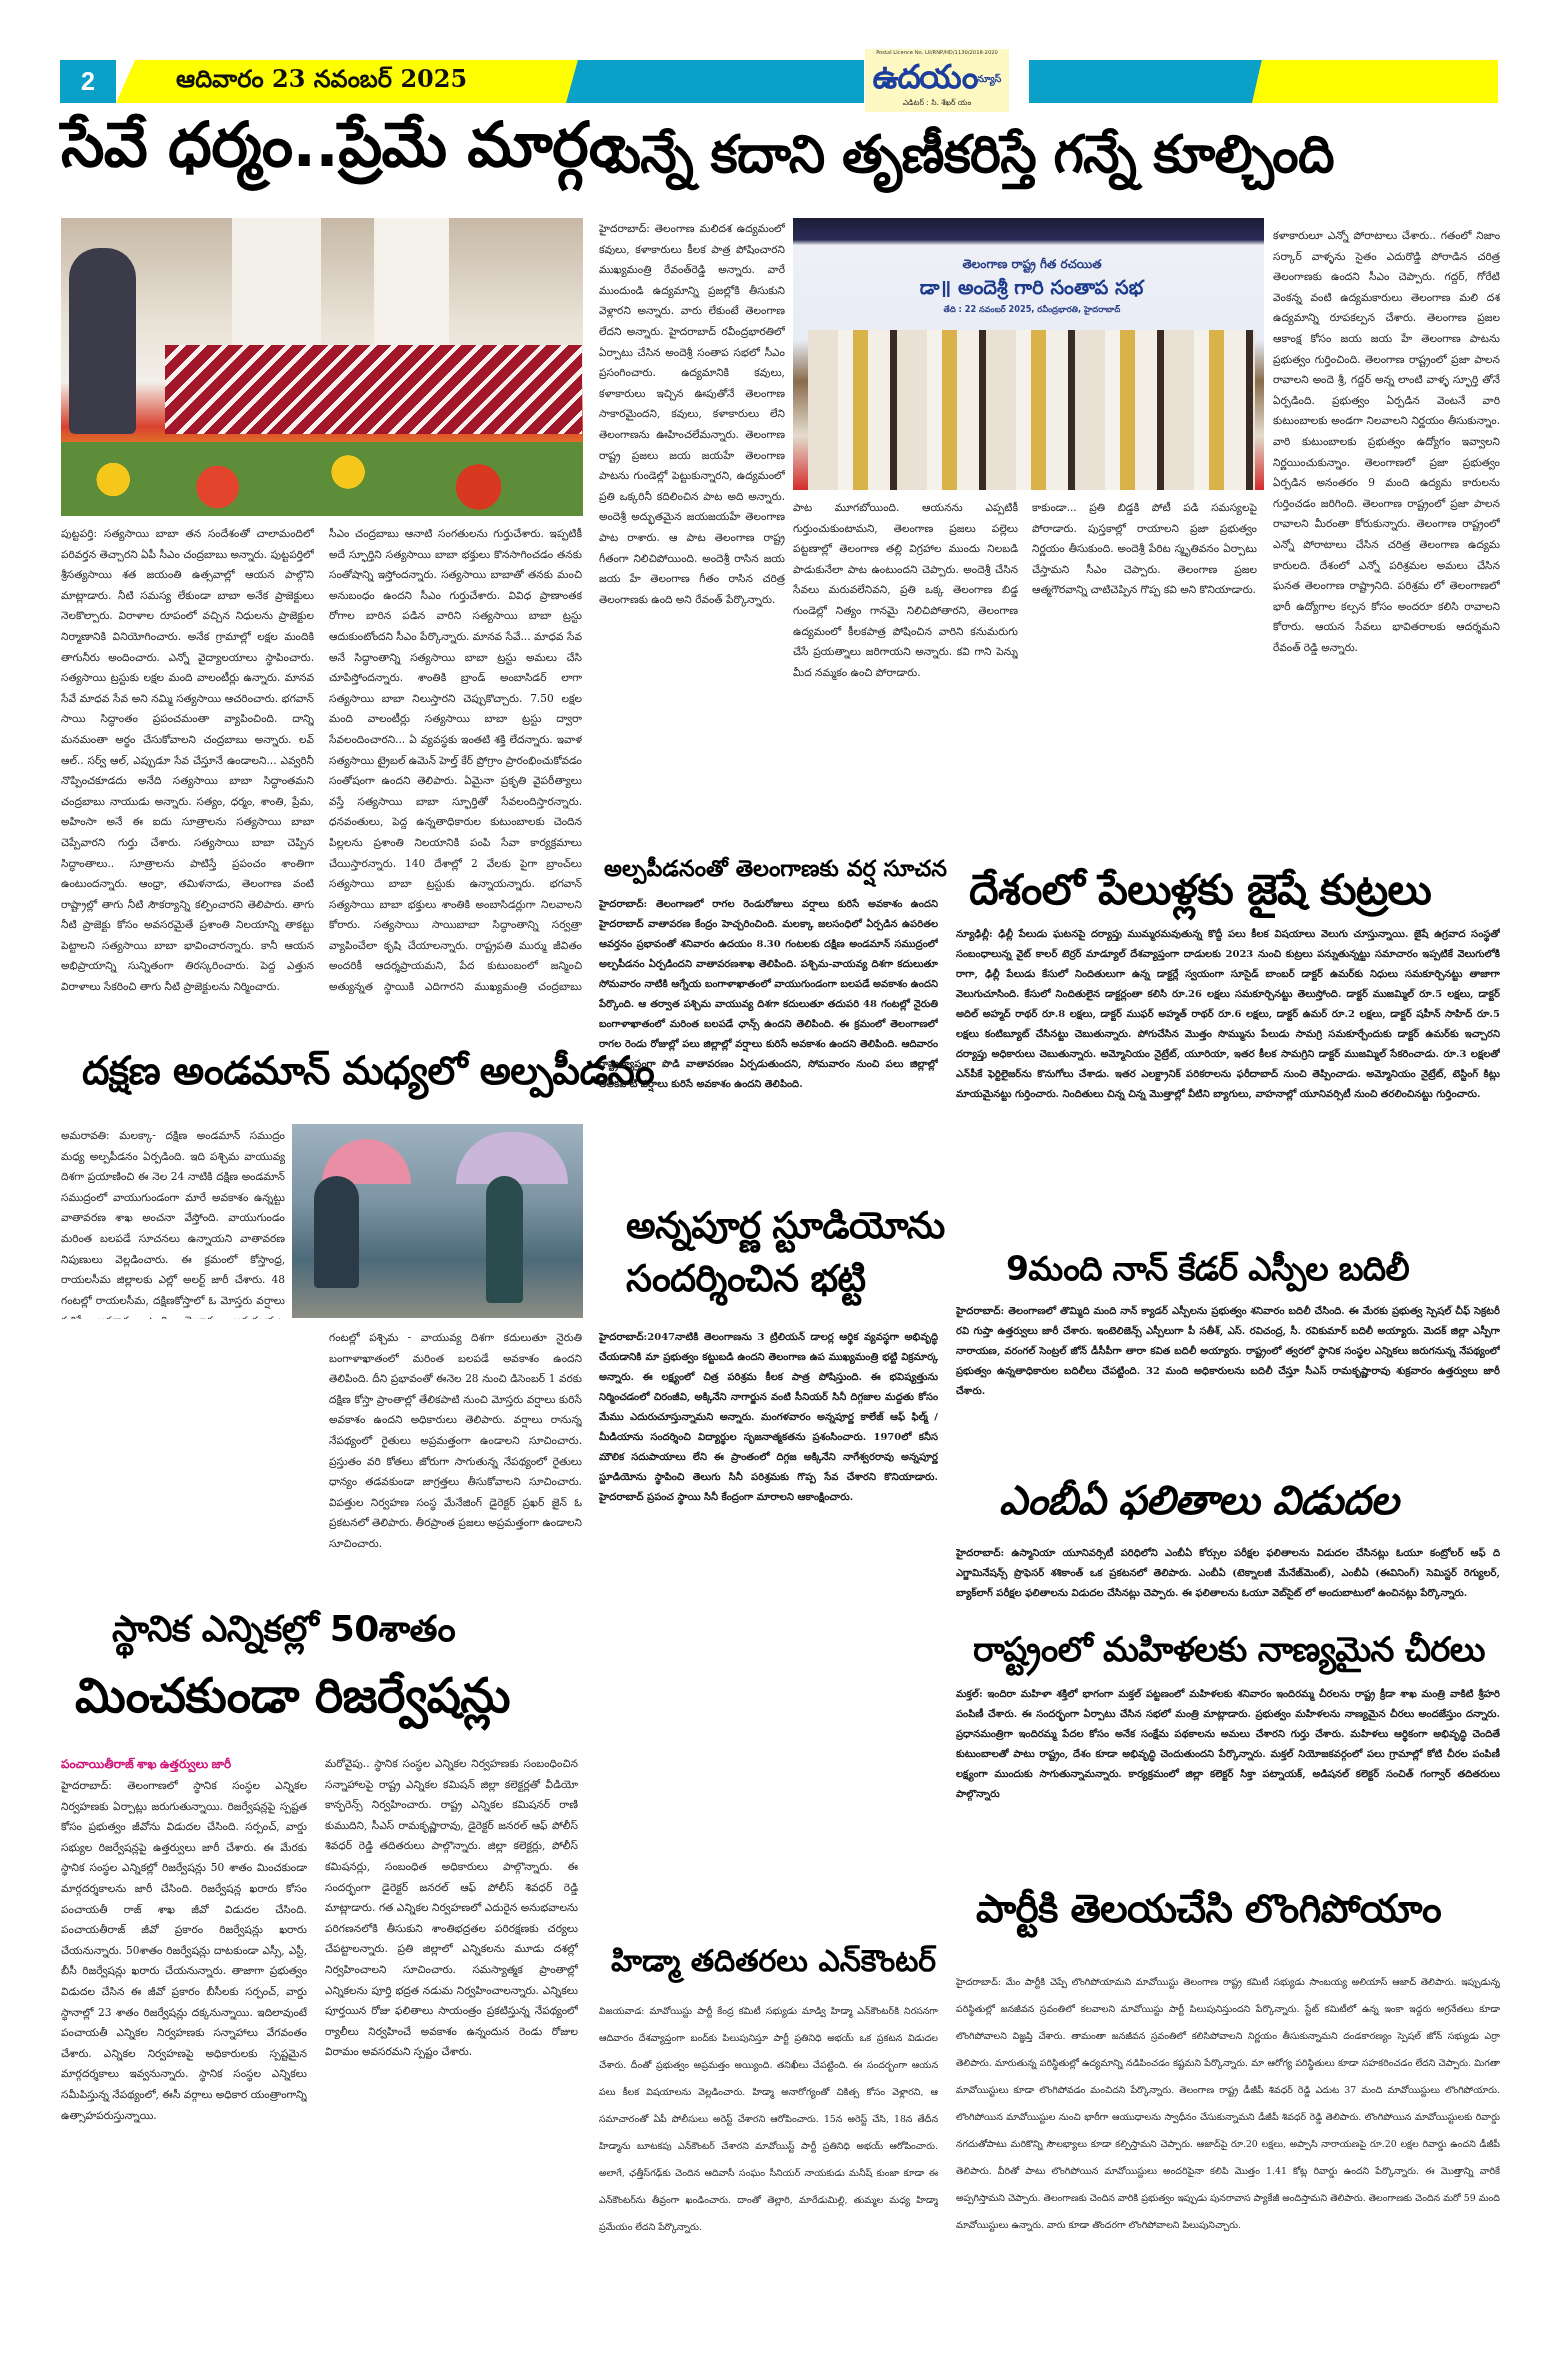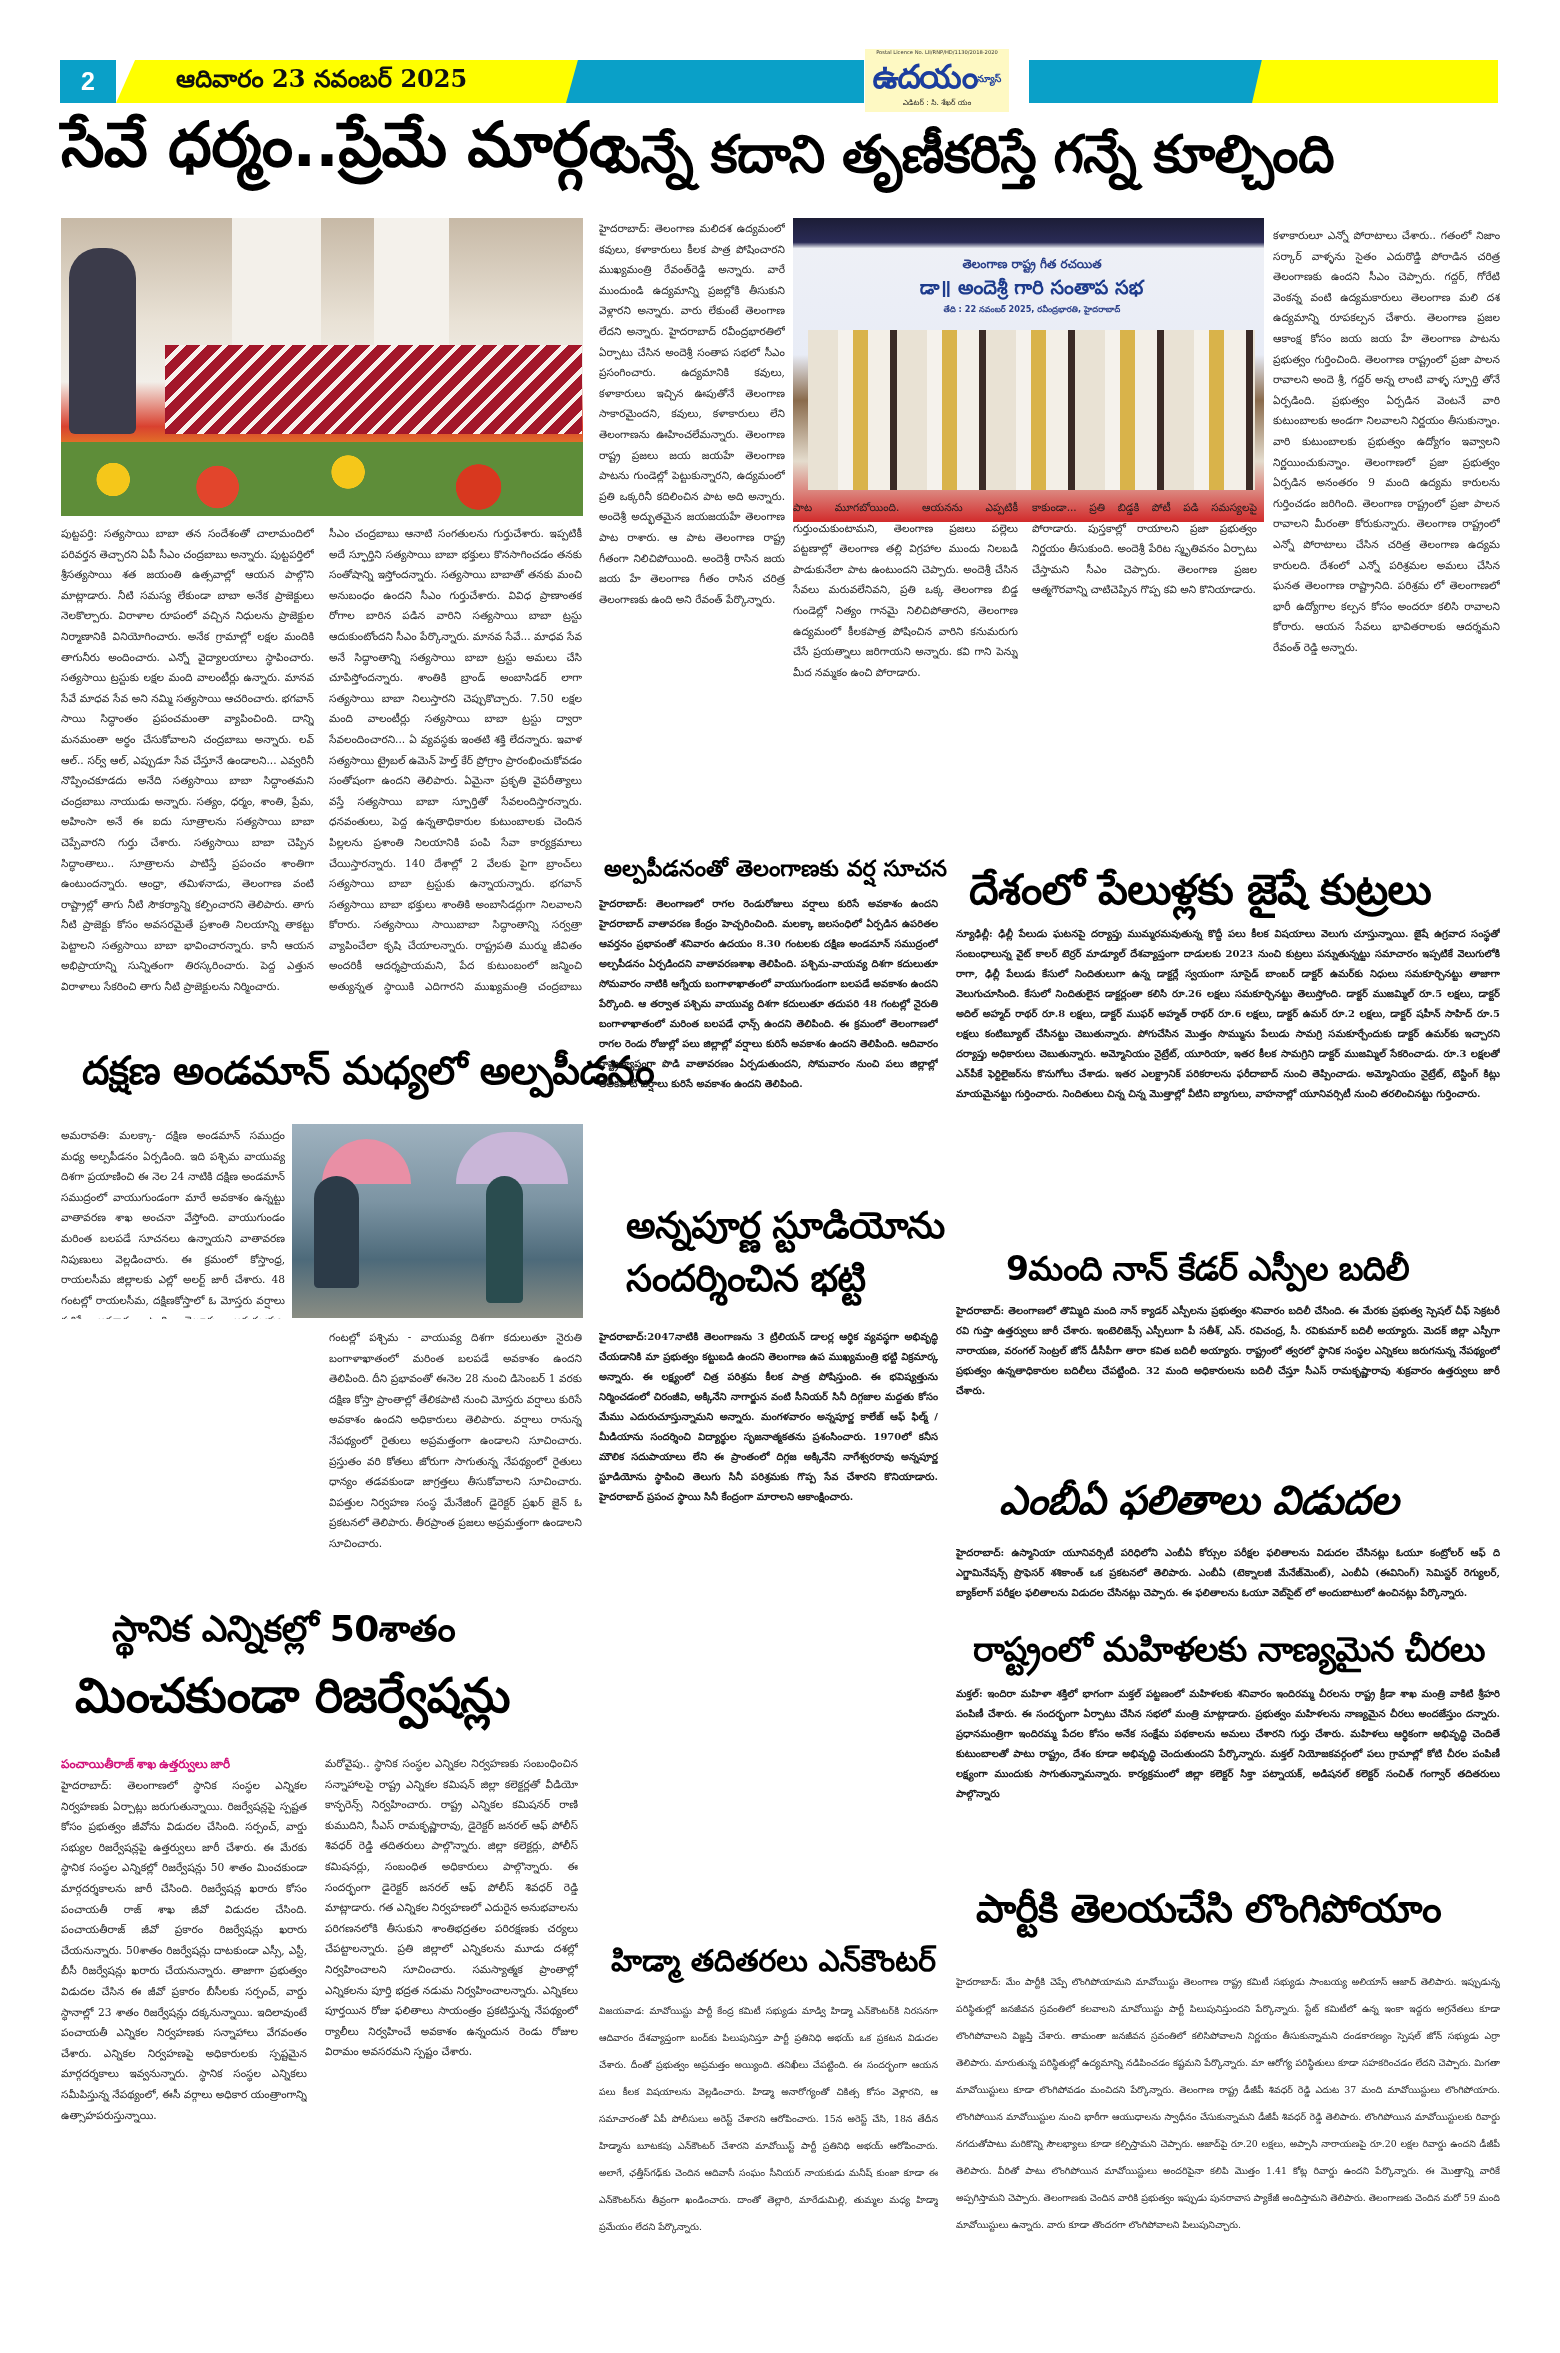--- a/index.html
+++ b/index.html
@@ -22,21 +22,21 @@
   .headline { position:absolute; font-family:"DejaVu Sans", sans-serif; font-weight:bold; color:#000; white-space:nowrap; line-height:1.05; }
   .h-xl { font-size: 52px; letter-spacing:-0.7px; }
   .h-l { font-size: 42px; letter-spacing:-0.7px; }
   .h-m { font-size: 30px; }
   .h-s { font-size: 22.4px; }
 
   .photo { position:absolute; overflow:hidden; }
   .text-col { position:absolute; font-family:"DejaVu Serif", serif; font-size: 10.6px; line-height: 20.6px; text-align: justify; color:#1a1a1a; overflow:hidden; }
   .text-col.small { font-size: 10px; line-height: 20px; font-weight: bold; }
   .text-col.narrow { font-size: 9.4px; line-height: 27px; }
-  .pink { color:#d1127a; font-weight:bold; font-family:Liberation Serif, serif; font-size:12px; }
+  .pink { color:#d1127a; font-weight:bold; font-family:Liberation Sans, sans-serif; font-size:12px; }
 </style>
 </head>
 <body>
 
 <div class="page-no">2</div>
 <div class="date-band">
   <span>ఆదివారం 23 నవంబర్ 2025</span>
 </div>
 <div class="band blue-mid"></div>
 <div class="band blue-right"></div>
@@ -54,21 +54,21 @@
   <div style="position:absolute; left:7.5px; top:30px; width:67px; height:186px; background:#3b3b4a; border-radius:30px 30px 6px 6px;"></div>
   <div style="position:absolute; left:171px; top:0; width:89px; height:149px; background:#f3f0ea;"></div>
   <div style="position:absolute; left:313px; top:0; width:75px; height:142px; background:#f4f1eb;"></div>
   <div style="position:absolute; left:104px; top:127px; width:417px; height:89px; background: repeating-linear-gradient(135deg,#a3172a 0 10.4px,#f7f2ee 10.4px 15px);"></div>
   <div style="position:absolute; left:0; top:224px; width:522px; height:75px; background: radial-gradient(circle at 10% 50%, #f5c71a 0 16.4px, transparent 17px), radial-gradient(circle at 30% 60%, #e2452c 0 21px, transparent 21.6px), radial-gradient(circle at 55% 40%, #f5c71a 0 16.4px, transparent 17px), radial-gradient(circle at 80% 60%, #d8381f 0 22.4px, transparent 23px), #5e8d39;"></div>
 </div>
 <div class="text-col" style="left:61px; top:523px; width:253px; height:477px;">పుట్టపర్తి: సత్యసాయి బాబా తన సందేశంతో చాలామందిలో పరివర్తన తెచ్చారని ఏపీ సీఎం చంద్రబాబు అన్నారు. పుట్టపర్తిలో శ్రీసత్యసాయి శత జయంతి ఉత్సవాల్లో ఆయన పాల్గొని మాట్లాడారు. నీటి సమస్య లేకుండా బాబా అనేక ప్రాజెక్టులు నెలకొల్పారు. విరాళాల రూపంలో వచ్చిన నిధులను ప్రాజెక్టుల నిర్మాణానికి వినియోగించారు. అనేక గ్రామాల్లో లక్షల మందికి తాగునీరు అందించారు. ఎన్నో వైద్యాలయాలు స్థాపించారు. సత్యసాయి ట్రస్టుకు లక్షల మంది వాలంటీర్లు ఉన్నారు. మానవ సేవే మాధవ సేవ అని నమ్మి సత్యసాయి ఆచరించారు. భగవాన్ సాయి సిద్ధాంతం ప్రపంచమంతా వ్యాపించింది. దాన్ని మనమంతా అర్థం చేసుకోవాలని చంద్రబాబు అన్నారు. లవ్ ఆల్.. సర్వ్ ఆల్, ఎప్పుడూ సేవ చేస్తూనే ఉండాలని... ఎవ్వరినీ నొప్పించకూడదు అనేది సత్యసాయి బాబా సిద్ధాంతమని చంద్రబాబు నాయుడు అన్నారు. సత్యం, ధర్మం, శాంతి, ప్రేమ, అహింసా అనే ఈ ఐదు సూత్రాలను సత్యసాయి బాబా చెప్పేవారని గుర్తు చేశారు. సత్యసాయి బాబా చెప్పిన సిద్ధాంతాలు.. సూత్రాలను పాటిస్తే ప్రపంచం శాంతిగా ఉంటుందన్నారు. ఆంధ్రా, తమిళనాడు, తెలంగాణ వంటి రాష్ట్రాల్లో తాగు నీటి సౌకర్యాన్ని కల్పించారని తెలిపారు. తాగు నీటి ప్రాజెక్టు కోసం అవసరమైతే ప్రశాంతి నిలయాన్ని తాకట్టు పెట్టాలని సత్యసాయి బాబా భావించారన్నారు. కానీ ఆయన అభిప్రాయాన్ని సున్నితంగా తిరస్కరించారు. పెద్ద ఎత్తున విరాళాలు సేకరించి తాగు నీటి ప్రాజెక్టులను నిర్మించారు.</div>
 <div class="text-col" style="left:329px; top:523px; width:253px; height:477px;">సీఎం చంద్రబాబు ఆనాటి సంగతులను గుర్తుచేశారు. ఇప్పటికీ అదే స్ఫూర్తిని సత్యసాయి బాబా భక్తులు కొనసాగించడం తనకు సంతోషాన్ని ఇస్తోందన్నారు. సత్యసాయి బాబాతో తనకు మంచి అనుబంధం ఉందని సీఎం గుర్తుచేశారు. వివిధ ప్రాణాంతక రోగాల బారిన పడిన వారిని సత్యసాయి బాబా ట్రస్టు ఆదుకుంటోందని సీఎం పేర్కొన్నారు. మానవ సేవే... మాధవ సేవ అనే సిద్ధాంతాన్ని సత్యసాయి బాబా ట్రస్టు అమలు చేసి చూపిస్తోందన్నారు. శాంతికి బ్రాండ్ అంబాసిడర్ లాగా సత్యసాయి బాబా నిలుస్తారని చెప్పుకొచ్చారు. 7.50 లక్షల మంది వాలంటీర్లు సత్యసాయి బాబా ట్రస్టు ద్వారా సేవలందించారని... ఏ వ్యవస్థకు ఇంతటి శక్తి లేదన్నారు. ఇవాళ సత్యసాయి ట్రైబల్ ఉమెన్ హెల్త్ కేర్ ప్రోగ్రాం ప్రారంభించుకోవడం సంతోషంగా ఉందని తెలిపారు. ఏమైనా ప్రకృతి వైపరీత్యాలు వస్తే సత్యసాయి బాబా స్ఫూర్తితో సేవలందిస్తారన్నారు. ధనవంతులు, పెద్ద ఉన్నతాధికారుల కుటుంబాలకు చెందిన పిల్లలను ప్రశాంతి నిలయానికి పంపి సేవా కార్యక్రమాలు చేయిస్తారన్నారు. 140 దేశాల్లో 2 వేలకు పైగా బ్రాంచ్‌లు సత్యసాయి బాబా ట్రస్టుకు ఉన్నాయన్నారు. భగవాన్ సత్యసాయి బాబా భక్తులు శాంతికి అంబాసిడర్లుగా నిలవాలని కోరారు. సత్యసాయి సాయిబాబా సిద్ధాంతాన్ని సర్వత్రా వ్యాపించేలా కృషి చేయాలన్నారు. రాష్ట్రపతి ముర్ము జీవితం అందరికీ ఆదర్శప్రాయమని, పేద కుటుంబంలో జన్మించి అత్యున్నత స్థాయికి ఎదిగారని ముఖ్యమంత్రి చంద్రబాబు నాయుడు పేర్కొన్నారు.</div>
 
 <div class="text-col" style="left:599px; top:218px; width:186px; height:641px;">హైదరాబాద్: తెలంగాణ మలిదశ ఉద్యమంలో కవులు, కళాకారులు కీలక పాత్ర పోషించారని ముఖ్యమంత్రి రేవంత్‌రెడ్డి అన్నారు. వారే ముందుండి ఉద్యమాన్ని ప్రజల్లోకి తీసుకుని వెళ్లారని అన్నారు. వారు లేకుంటే తెలంగాణ లేదని అన్నారు. హైదరాబాద్ రవీంద్రభారతిలో ఏర్పాటు చేసిన అందెశ్రీ సంతాప సభలో సీఎం ప్రసంగించారు. ఉద్యమానికి కవులు, కళాకారులు ఇచ్చిన ఊపుతోనే తెలంగాణ సాకారమైందని, కవులు, కళాకారులు లేని తెలంగాణను ఊహించలేమన్నారు. తెలంగాణ రాష్ట్ర ప్రజలు జయ జయహే తెలంగాణ పాటను గుండెల్లో పెట్టుకున్నారని, ఉద్యమంలో ప్రతి ఒక్కరినీ కదిలించిన పాట అది అన్నారు. అందెశ్రీ అద్భుతమైన జయజయహే తెలంగాణ పాట రాశారు. ఆ పాట తెలంగాణ రాష్ట్ర గీతంగా నిలిచిపోయింది. అందెశ్రీ రాసిన జయ జయ హే తెలంగాణ గీతం రాసిన చరిత్ర తెలంగాణకు ఉంది అని రేవంత్ పేర్కొన్నారు.</div>
-<div class="photo" style="left:793px; top:218px; width:471px; height:304px; background: linear-gradient(180deg,#1c1d36 0%, #2a2b56 8%, #eef0f6 10%, #e8ecf6 45%, #8a6b4c 60%, #e4dccd 80%, #d22b2b 100%);">
+<div class="photo" style="left:793px; top:218px; width:471px; height:272px; background: linear-gradient(180deg,#1c1d36 0%, #2a2b56 8%, #eef0f6 10%, #e8ecf6 45%, #8a6b4c 60%, #e4dccd 80%, #d22b2b 100%);">
   <div style="position:absolute; left:45px; top:39px; width:388px; text-align:center; color:#2a3f88; font: bold 12px 'DejaVu Sans', sans-serif;">తెలంగాణ రాష్ట్ర గీత రచయిత</div>
   <div style="position:absolute; left:30px; top:58px; width:417px; text-align:center; color:#1d3b8c; font: bold 19.4px 'DejaVu Sans', sans-serif;">డా॥ అందెశ్రీ గారి సంతాప సభ</div>
   <div style="position:absolute; left:45px; top:86px; width:388px; text-align:center; color:#2a3f88; font: bold 8.2px 'DejaVu Sans', sans-serif;">తేది : 22 నవంబర్ 2025, రవీంద్రభారతి, హైదరాబాద్</div>
   <div style="position:absolute; left:15px; top:112px; width:447px; height:160px; background: repeating-linear-gradient(90deg, #e9e2d4 0 30px, #f5f2ec 30px 45px, #d9b34a 45px 60px, #f3efe7 60px 82px, #3a2a25 82px 89px);"></div>
 </div>
 <div class="text-col" style="left:793px; top:497px; width:225px; height:361px;">పాట మూగబోయింది. ఆయనను ఎప్పటికీ గుర్తుంచుకుంటామని, తెలంగాణ ప్రజలు పల్లెలు పట్టణాల్లో తెలంగాణ తల్లి విగ్రహాల ముందు నిలబడి పాడుకునేలా పాట ఉంటుందని చెప్పారు. అందెశ్రీ చేసిన సేవలు మరువలేనివని, ప్రతి ఒక్క తెలంగాణ బిడ్డ గుండెల్లో నిత్యం గానమై నిలిచిపోతారని, తెలంగాణ ఉద్యమంలో కీలకపాత్ర పోషించిన వారిని కనుమరుగు చేసే ప్రయత్నాలు జరిగాయని అన్నారు. కవి గాని పెన్ను మీద నమ్మకం ఉంచి పోరాడారు.</div>
 <div class="text-col" style="left:1032px; top:497px; width:225px; height:361px;">కాకుండా... ప్రతి బిడ్డకి పోటీ పడి సమస్యలపై పోరాడారు. పుస్తకాల్లో రాయాలని ప్రజా ప్రభుత్వం నిర్ణయం తీసుకుంది. అందెశ్రీ పేరిట స్మృతివనం ఏర్పాటు చేస్తామని సీఎం చెప్పారు. తెలంగాణ ప్రజల ఆత్మగౌరవాన్ని చాటిచెప్పిన గొప్ప కవి అని కొనియాడారు.</div>
 <div class="text-col" style="left:1273px; top:225px; width:227px; height:634px;">కళాకారులూ ఎన్నో పోరాటాలు చేశారు.. గతంలో నిజాం సర్కార్ వాళ్ళను సైతం ఎదురొడ్డి పోరాడిన చరిత్ర తెలంగాణకు ఉందని సీఎం చెప్పారు. గద్దర్, గోరేటి వెంకన్న వంటి ఉద్యమకారులు తెలంగాణ మలి దశ ఉద్యమాన్ని రూపకల్పన చేశారు. తెలంగాణ ప్రజల ఆకాంక్ష కోసం జయ జయ హే తెలంగాణ పాటను ప్రభుత్వం గుర్తించింది. తెలంగాణ రాష్ట్రంలో ప్రజా పాలన రావాలని అందె శ్రీ, గద్దర్ అన్న లాంటి వాళ్ళ స్ఫూర్తి తోనే ఏర్పడింది. ప్రభుత్వం ఏర్పడిన వెంటనే వారి కుటుంబాలకు అండగా నిలవాలని నిర్ణయం తీసుకున్నాం. వారి కుటుంబాలకు ప్రభుత్వం ఉద్యోగం ఇవ్వాలని నిర్ణయించుకున్నాం. తెలంగాణలో ప్రజా ప్రభుత్వం ఏర్పడిన అనంతరం 9 మంది ఉద్యమ కారులను గుర్తించడం జరిగింది. తెలంగాణ రాష్ట్రంలో ప్రజా పాలన రావాలని మీరంతా కోరుకున్నారు. తెలంగాణ రాష్ట్రంలో ఎన్నో పోరాటాలు చేసిన చరిత్ర తెలంగాణ ఉద్యమ కారులది. దేశంలో ఎన్నో పరిశ్రమల అమలు చేసిన ఘనత తెలంగాణ రాష్ట్రానిది. పరిశ్రమ లో తెలంగాణలో భారీ ఉద్యోగాల కల్పన కోసం అందరూ కలిసి రావాలని కోరారు. ఆయన సేవలు భావితరాలకు ఆదర్శమని రేవంత్ రెడ్డి అన్నారు.</div>
 
 <div class="headline h-l" style="left:82px; top:1051px; font-size:39px;">దక్షణ అండమాన్ మధ్యలో అల్పపీడనం</div>

